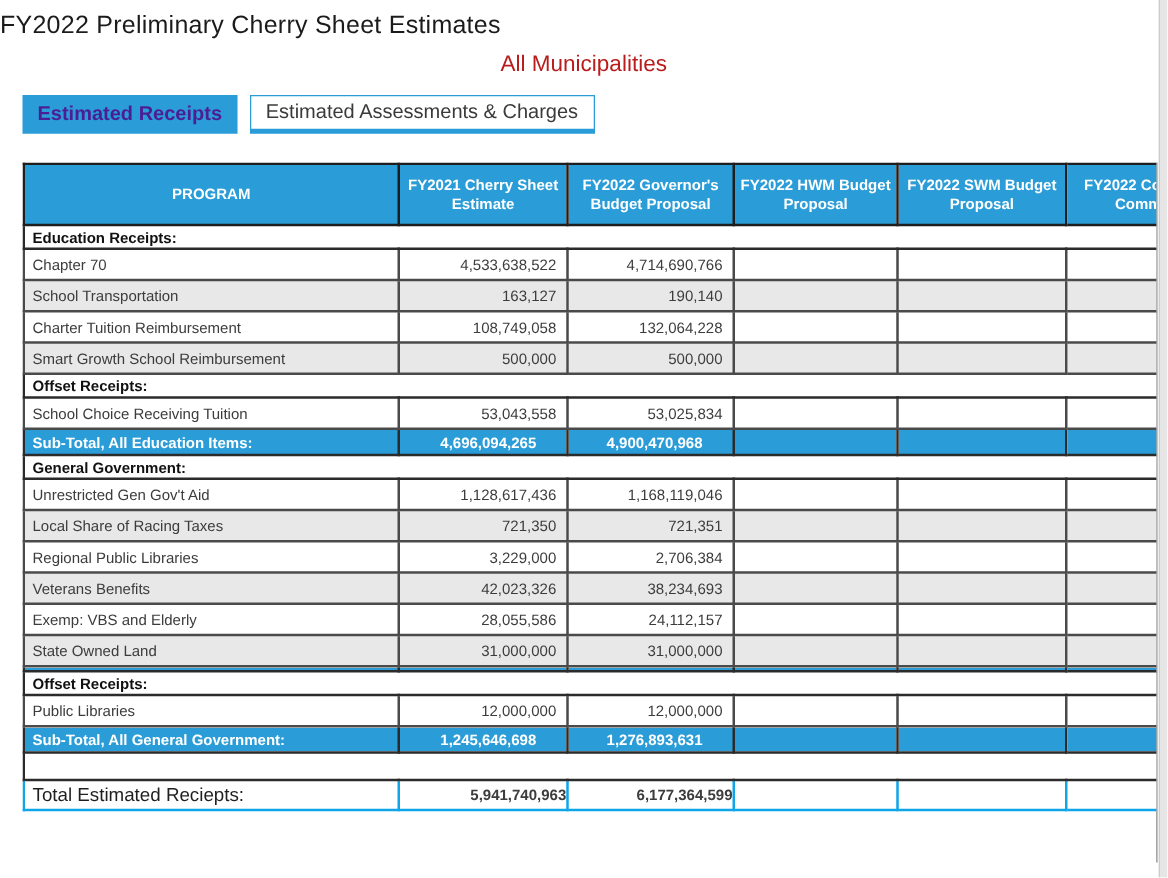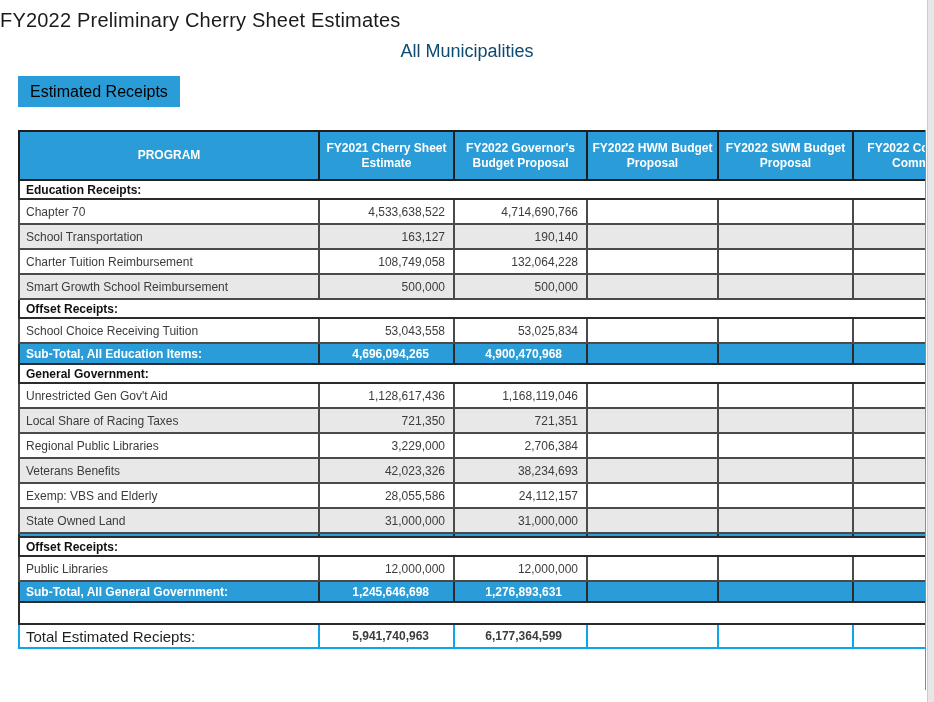--- a/index.html
+++ b/index.html
@@ -7,31 +7,31 @@
     width:934px;height:702px;overflow:hidden;position:relative;
     background:#ffffff;
     font-family:"Liberation Sans","DejaVu Sans",sans-serif;
     -webkit-font-smoothing:antialiased;
   }
   .page-title{
     margin-top:9px;text-align:left;font-size:20px;color:#1b1b1b;
     font-weight:500;letter-spacing:.2px;
   }
   .page-subtitle{
-    margin-top:9px;text-align:center;font-size:18px;color:#0c4a6e;font-weight:500;
+    margin-top:9px;text-align:center;font-size:18px;color:#b91c1c;font-weight:500;
   }
   .tabs{
     display:flex;align-items:stretch;gap:10px;margin:14px 0 0 18px;height:31px;
   }
   .tab{
     display:flex;align-items:center;padding:0 12px;font-size:16px;cursor:pointer;
     box-sizing:border-box;
   }
   .tab.active{
-    background:var(--accent,#2A9CD7);color:#000000;
+    background:var(--accent,#2A9CD7);color:#4c1d95;font-weight:bold;
   }
   .tab.inactive{
     background:#ffffff;color:#3a3a3a;
     border:1px solid var(--accent,#2A9CD7);
     border-bottom:4px solid var(--accent,#2A9CD7);
   }
   .table-clip{
     position:absolute;left:18px;top:130px;width:907px;height:560px;
     overflow:hidden;border-right:1px solid #8a8a8a;
   }
@@ -57,34 +57,35 @@
     background:var(--accent,#2A9CD7);color:#ffffff;font-weight:bold;height:19px;
     border:2px solid #2b2b2b;
   }
   tr.subtotal-row td.value-cell{text-align:right;padding-right:24px;}
   tr.separator-row td{
     background:var(--accent,#2A9CD7);height:2px;padding:0;border:2px solid #2b2b2b;
   }
   tr.spacer-row td{height:20px;border:2px solid #2b2b2b;}
   tr.total-row td{border:2px solid #0ea5e9;height:22px;}
   tr.total-row td.label-cell{font-size:15px;color:#1f1f1f;}
-  tr.total-row td.value-cell{text-align:right;padding-right:24px;font-weight:bold;margin-left:40px;}
+  tr.total-row td.value-cell{text-align:right;padding-right:0;font-weight:bold;margin-left:40px;}
   .v-scrollbar{
     position:absolute;top:0;right:0;width:6px;height:702px;
     background:#e6e6e6;border-left:1px solid #cccccc;
   }
 </style>
 </head>
 <body style="--accent: #2A9CD7; --shade: #E8E8E8;">
 
 <div class="page-title">FY2022 Preliminary Cherry Sheet Estimates</div>
 <div class="page-subtitle">All Municipalities</div>
 
 <div class="tabs">
   <div class="tab active">Estimated Receipts</div>
+  <div class="tab inactive">Estimated Assessments &amp; Charges</div>
 </div>
 
 <div class="table-clip">
   <table class="estimates">
     <colgroup>
       <col style="width:300px">
         <col style="width:135px">
         <col style="width:133px">
       <col style="width:131px">
         <col style="width:135px">

